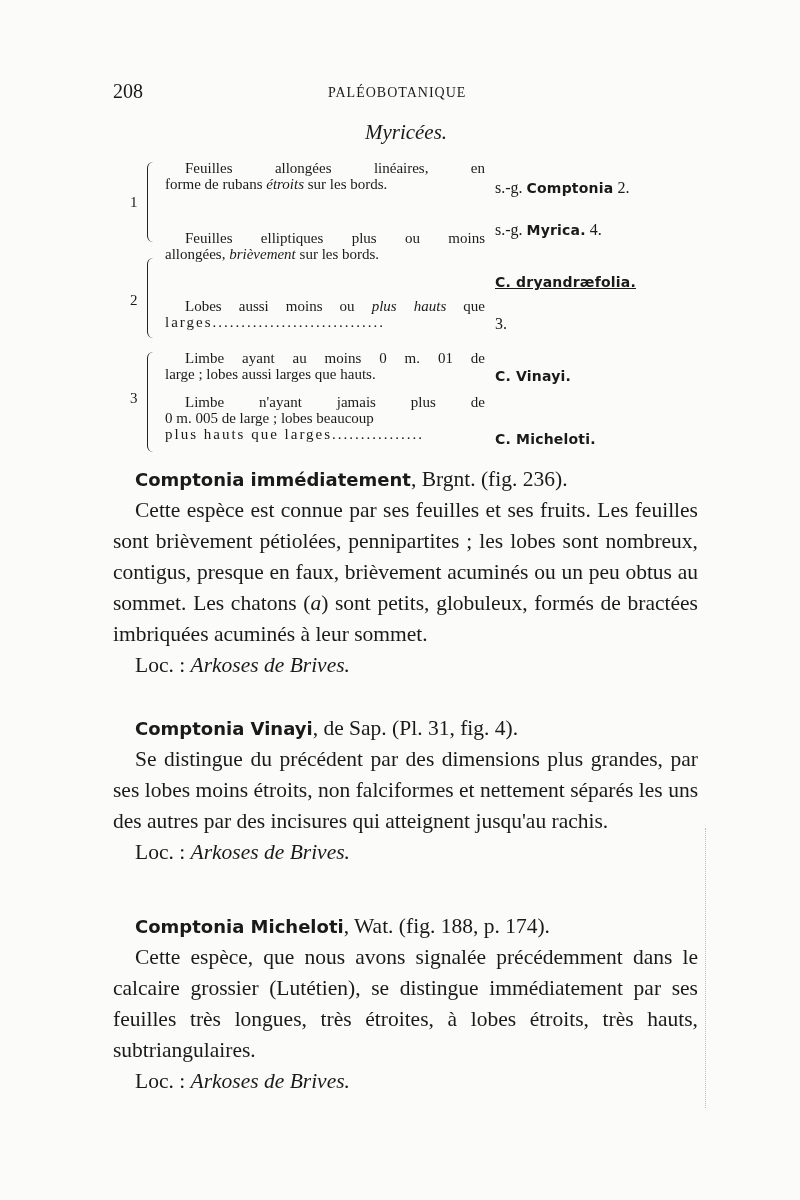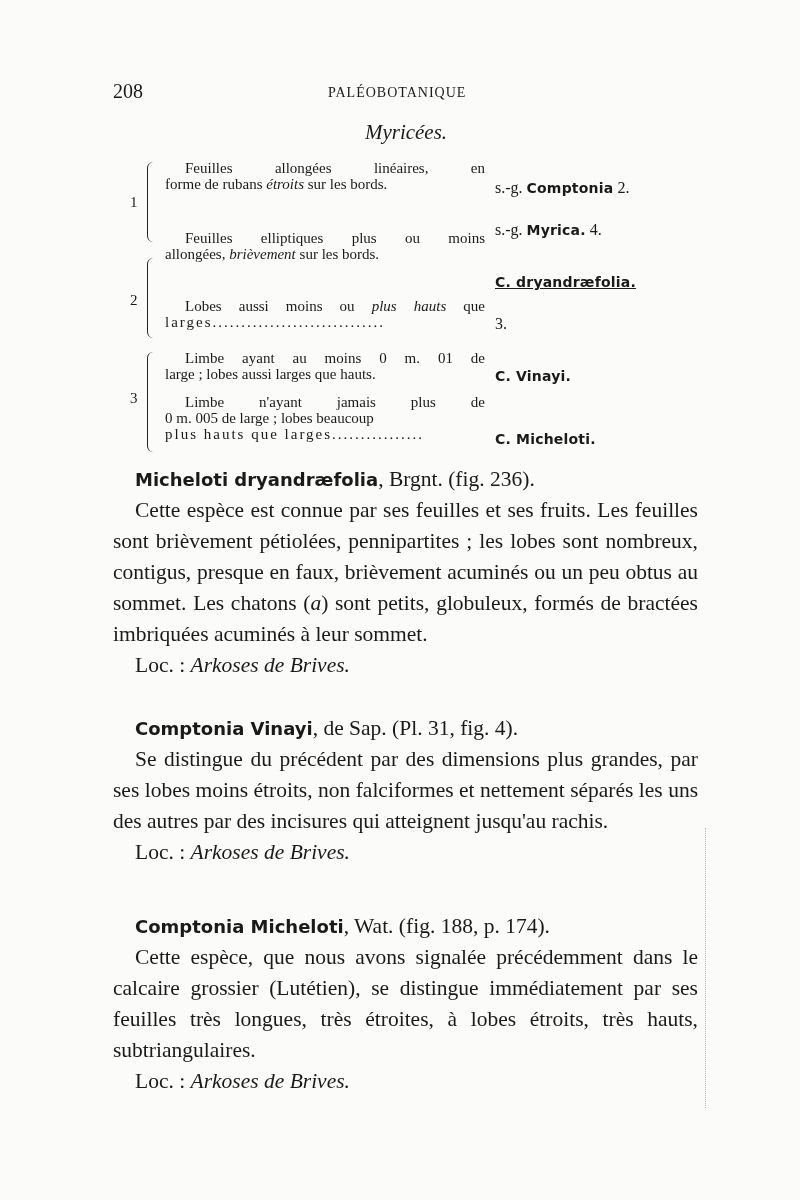--- a/index.html
+++ b/index.html
@@ -88,21 +88,21 @@
     <div class="result" style="top:17px;"><span></span><b>C. Vinayi.</b><span></span></div>
     <div class="couplet" style="top:44px;">
       <div class="l1">Limbe n'ayant jamais plus de</div>
       <div class="l2">0 m. 005 de large ; lobes beaucoup</div>
       <div class="l2 dots">plus hauts que larges................</div>
     </div>
     <div class="result" style="top:80px;"><span></span><b>C. Micheloti.</b><span></span></div>
   </div>
 
   <div class="body-text" style="top:456px;">
-    <p class="species-head"><span class="sp">Micheloti dryandræfolia</span><span>, Brgnt. (fig. 236).</span></p>
+    <p class="species-head"><span class="sp">Comptonia immédiatement</span><span>, Brgnt. (fig. 236).</span></p>
     <p class="indent"><span>Cette espèce est connue par ses feuilles et ses fruits. Les feuilles sont brièvement pétiolées, pennipartites ; les lobes sont nombreux, contigus, presque en faux, brièvement acuminés ou un peu obtus au sommet. Les chatons (</span><em>a</em><span>) sont petits, globuleux, formés de bractées imbriquées acuminés à leur sommet.</span></p>
     <p class="loc"><span>Loc. : </span><i>Arkoses de Brives.</i></p>
   </div>
 
   <div class="body-text" style="top:705px;">
     <p class="species-head"><span class="sp">Comptonia Vinayi</span><span>, de Sap. (Pl. 31, fig. 4).</span></p>
     <p class="indent">Se distingue du précédent par des dimensions plus grandes, par ses lobes moins étroits, non falciformes et nettement séparés les uns des autres par des incisures qui atteignent jusqu'au rachis.</p>
     <p class="loc"><span>Loc. : </span><i>Arkoses de Brives.</i></p>
   </div>
 

